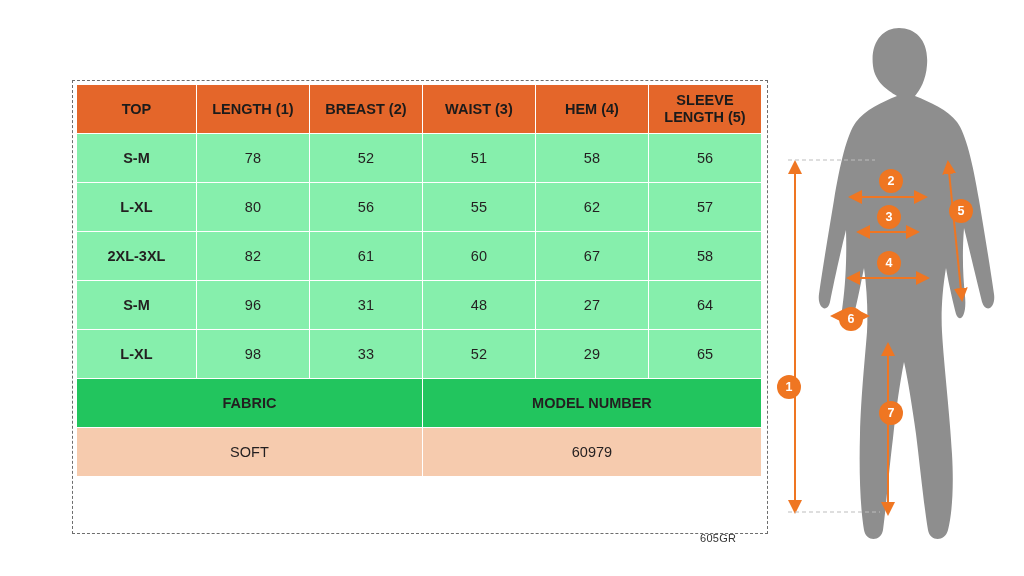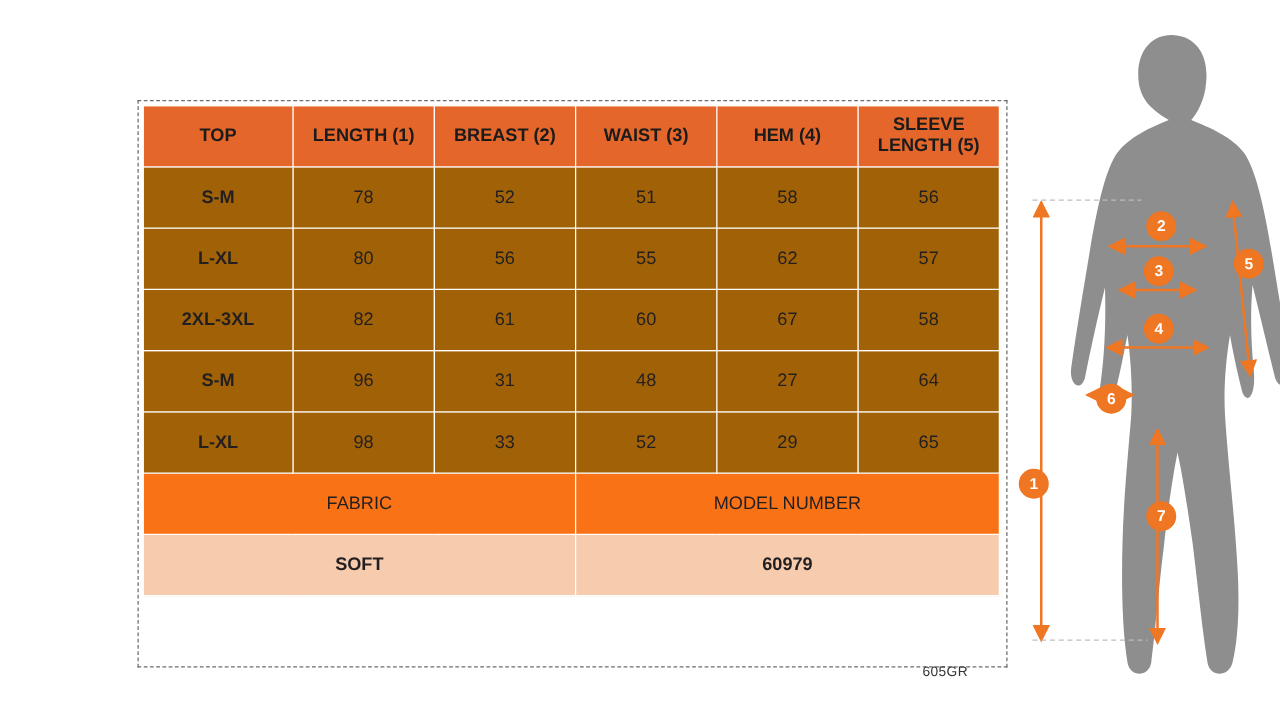--- a/index.html
+++ b/index.html
@@ -12,21 +12,20 @@
     height: 576px;
     position: relative;
     font-family: "Liberation Sans", sans-serif;
     overflow: hidden;
   }
   #root {
     position: absolute;
     left: 0; top: 0;
     width: 863px;
     height: 576px;
-    margin-left: 38px;
   }
 
   
   #chart-wrap {
     position: absolute;
     left: 76px;
     top: 84px;
     width: 686px;
   }
   table.size-chart {
@@ -43,32 +42,31 @@
     color: #231f20;
   }
   tr.header-row td {
     background: #e4662a;
     font-weight: bold;
     font-size: 14.5px;
     color: #1b1b1b;
     line-height: 1.15;
   }
   tr.data-row td {
-    background: #a16207;
+    background: #86efac;
   }
   tr.data-row td.size-label {
     font-weight: bold;
   }
   td.fabric-head, td.model-head {
-    background: #f97316;
-    font-weight: normal;
+    background: #22c55e;
+    font-weight: bold;
   }
   td.fabric-val, td.model-val {
     background: #f6cbae;
-    font-weight: bold;
   }
   #chart-outline {
     position: absolute;
     left: 72px;
     top: 80px;
     width: 694px;
     height: 452px;
     border: 1px dashed #6d6d6d;
     pointer-events: none;
   }

